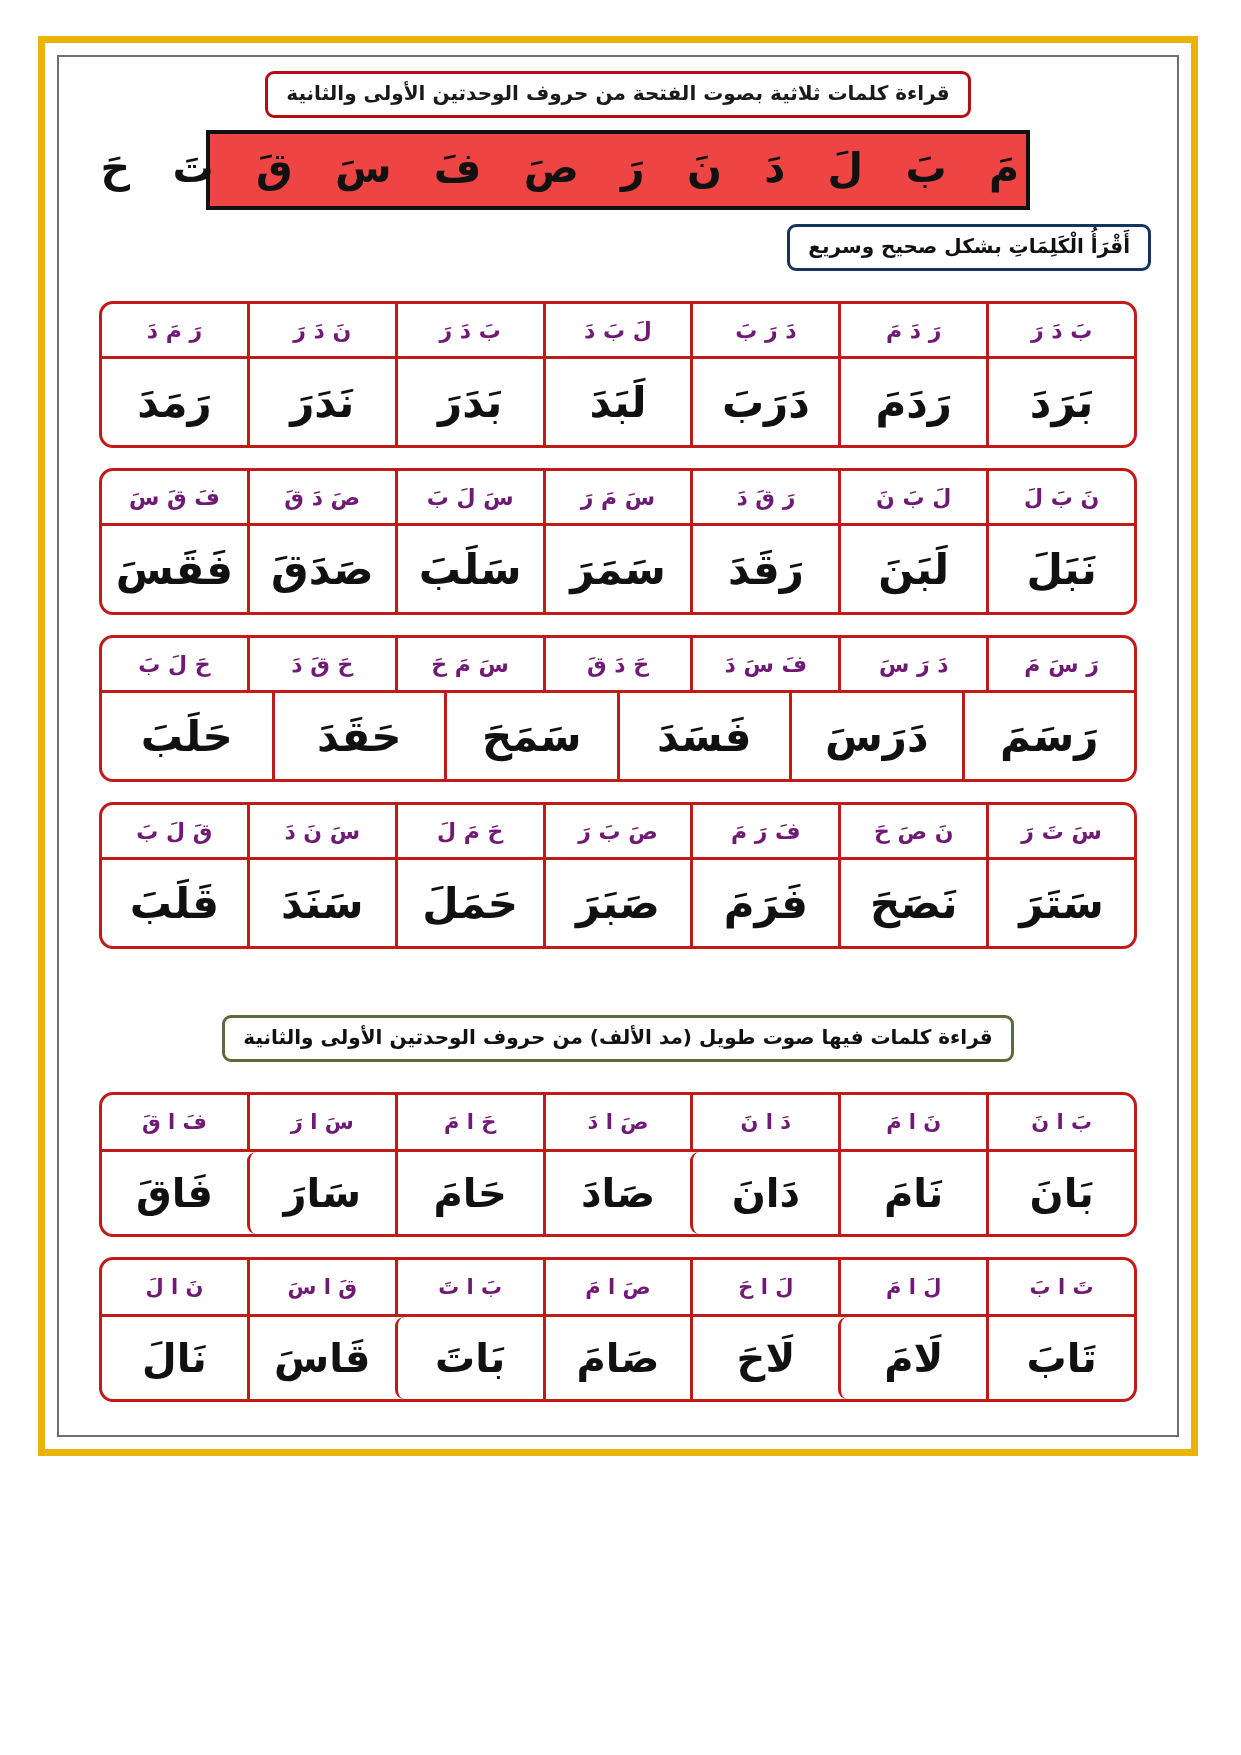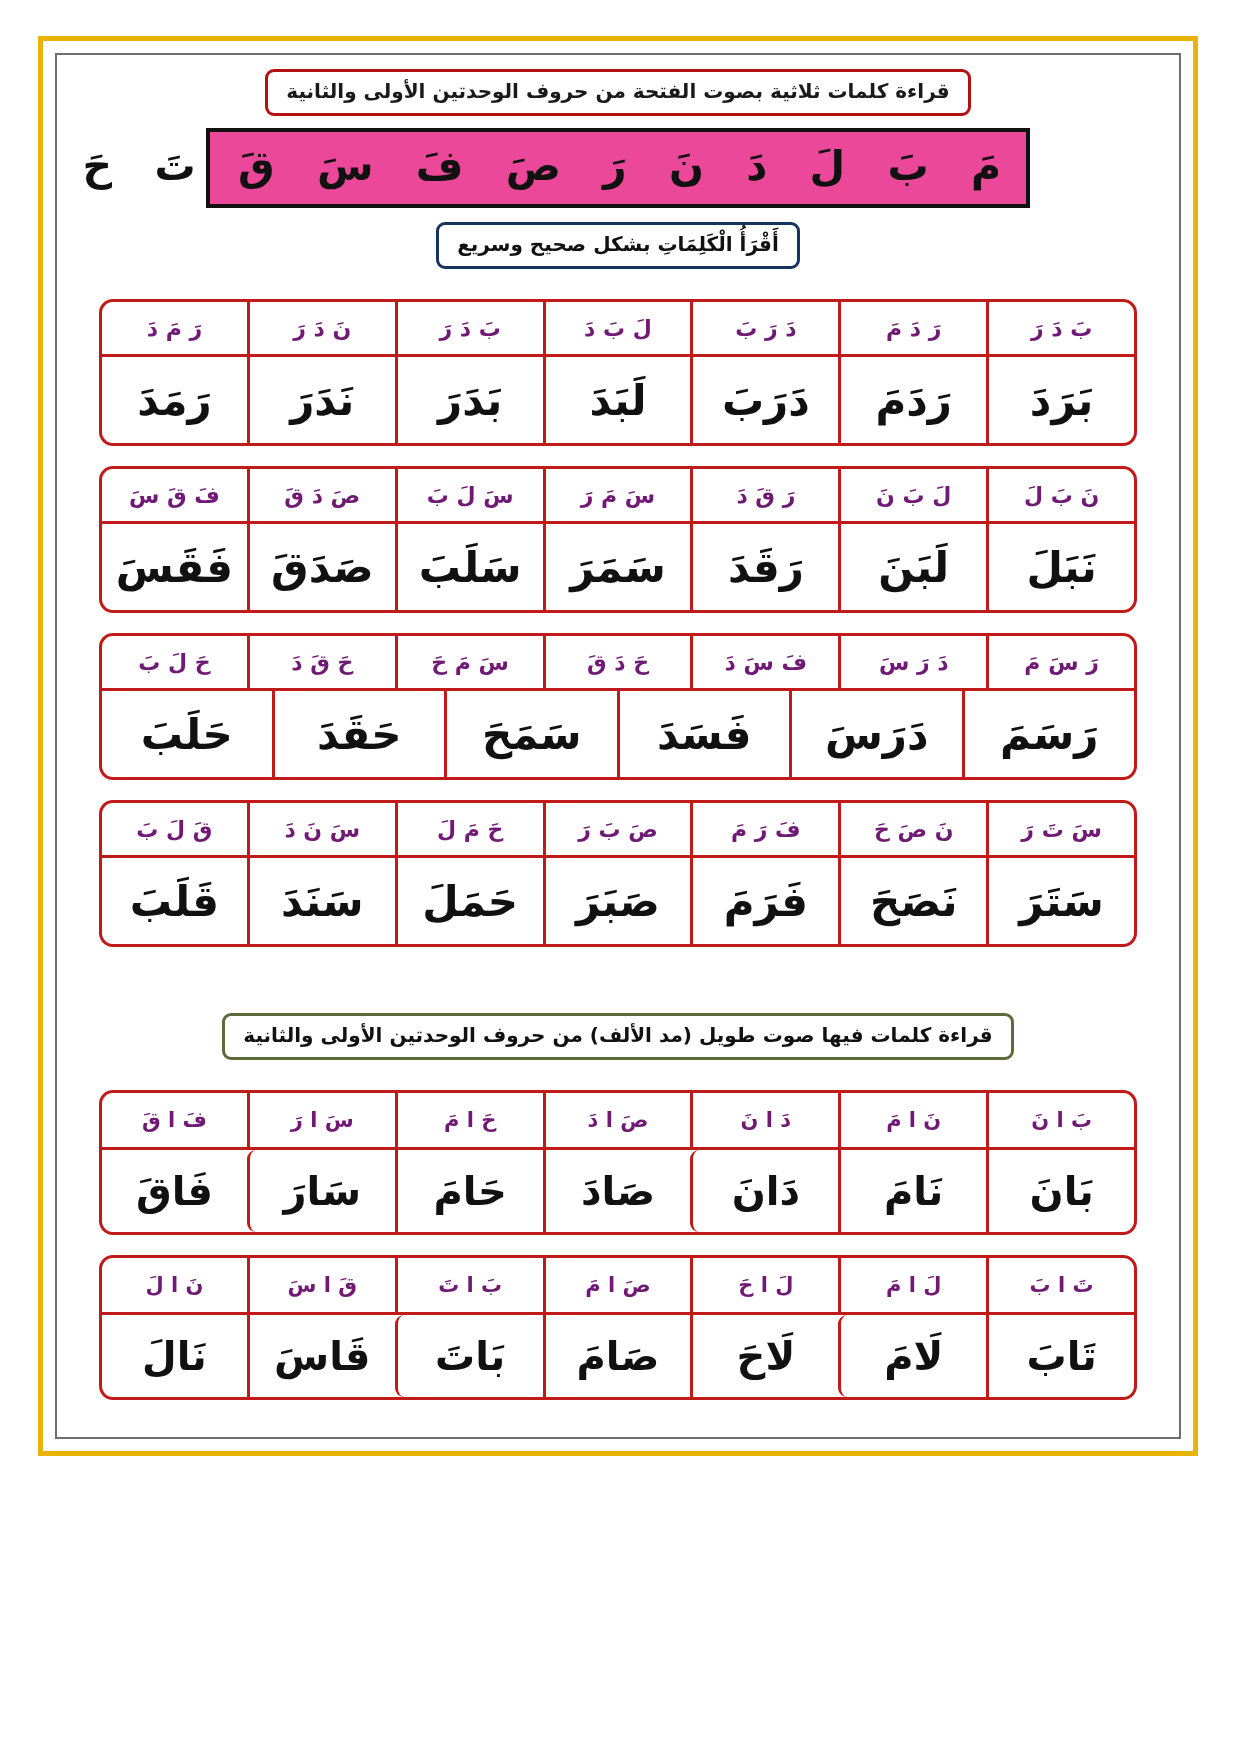--- a/index.html
+++ b/index.html
@@ -8,21 +8,21 @@
     background:#ffffff;
     font-family:"DejaVu Sans","Liberation Sans",sans-serif;
     overflow:hidden;
   }
 
   
   .page-outer{
     position:absolute;
     left:38px;top:36px;
     width:1160px;height:1420px;
-    border:5px solid #eab308;
+    border:7px solid #eab308;
     background:#ffffff;
     box-sizing:border-box;
   }
   .page-inner{
     position:absolute;
     left:12px;top:12px;right:12px;bottom:12px;
     border:2px solid #6e6e6e;
     background:#ffffff;
     box-sizing:border-box;
   }
@@ -43,30 +43,30 @@
     line-height:1.25;
     background:#ffffff;
     white-space:nowrap;
     box-sizing:border-box;
   }
   .pill-red{border:3px solid #b40f12;color:#1a1a1a;}
   .pill-blue{border:3px solid #17345e;color:#111111;}
   .pill-green{border:3px solid #5d6b3a;color:#111111;}
 
   .row-center{text-align:center;}
-  .row-left{text-align:center;}
+  .row-left{text-align:right;}
 
   
   .letters-box{
     margin:12px auto 0 auto;
     width:824px;
     border:4px solid #111111;
-    background:#ec4899;
-    box-sizing:border-box;
-    padding:10px 18px 14px 0;
+    background:#ef4444;
+    box-sizing:border-box;
+    padding:10px 0 14px 0;
     text-align:center;
   }
   .letters-line{
     font-size:41px;
     font-weight:bold;
     color:#111111;
     letter-spacing:2px;
     word-spacing:14px;
     direction:rtl;
     white-space:nowrap;

